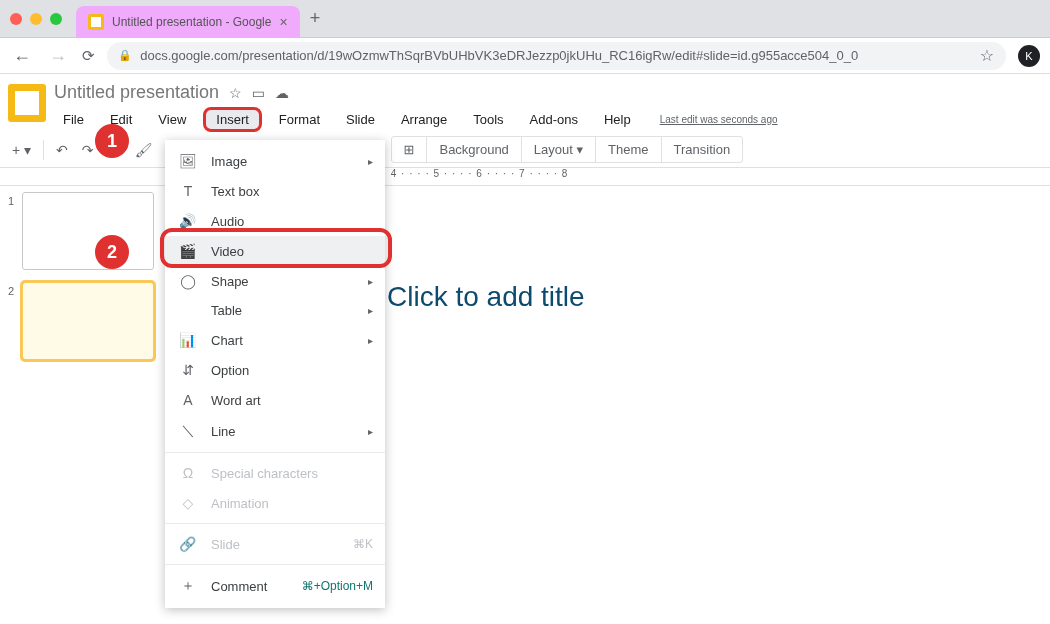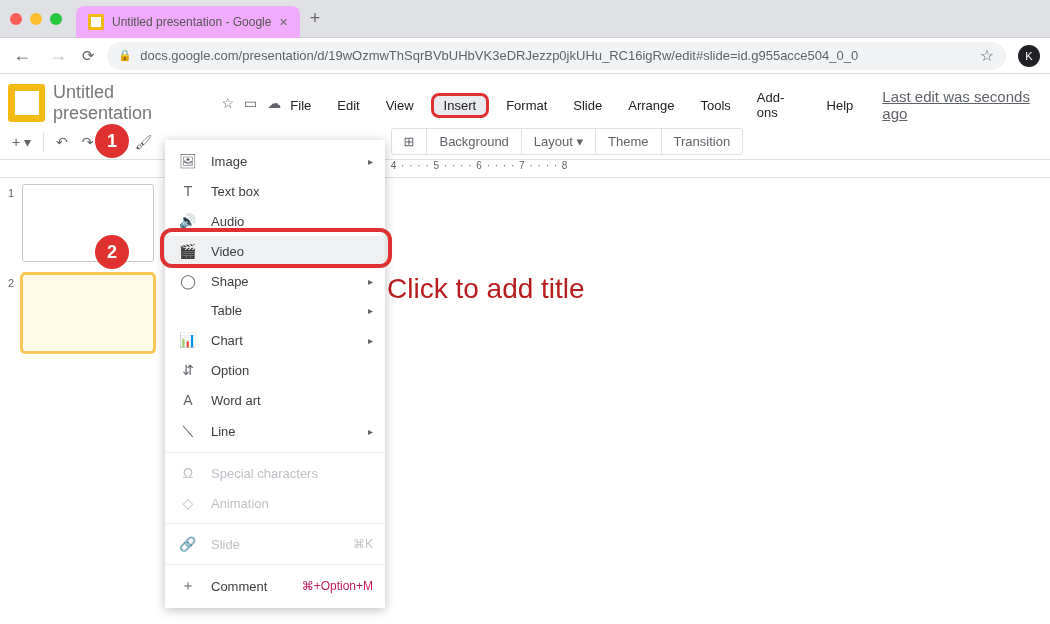--- a/index.html
+++ b/index.html
@@ -23,67 +23,67 @@
 .reload { color: #5f6368; font-size: 15px; }
 .addrbar { flex: 1; height: 28px; background: #f1f3f4; border-radius: 14px; display: flex; align-items: center; padding: 0 12px; gap: 8px; font-size: 13px; color: #5f6368;}
 .lock-i { font-size: 11px; }
 .star { color: #5f6368; font-size: 16px; margin-left: 6px;}
 .avatar-c { width: 22px; height: 22px; border-radius: 50%; background: #202124; color:#fff; font-size:11px; display:flex; align-items:center; justify-content:center;}
 
 
 .app-hdr { display: flex; align-items: flex-start; padding: 8px 8px 0 8px; }
 .app-logo { width: 38px; height: 38px; margin-right: 8px; background: #f5ba15; border-radius: 3px; position: relative; margin-top: 2px;}
 .app-logo::after { content:''; position:absolute; left:7px; top:7px; width:24px; height:24px; background:#fff; }
-.app-title-block { display: flex; }
+.app-title-block { display: flex; flex-direction: column; }
 .title-row { display: flex; align-items: center; gap: 10px; }
 .doc-title { font-size: 18px; color: #777; font-weight: 400;}
 .title-icon { color: #5f6368; font-size: 14px; }
 .menu-row { display: flex; align-items: center; gap: 8px; margin-top: 4px; font-size: 13px; color: #202124;}
 .menu-row .mitem { padding: 4px 9px; cursor: pointer; border-radius: 3px;}
 .menu-row .mitem.open { background: #e8eaed; border: 3px solid #e03131; border-radius: 8px; padding: 2px 10px; }
-.last-edit { color: #5f6368; text-decoration: underline; margin-left: 12px; font-size: 15px;}
+.last-edit { color: #5f6368; text-decoration: underline; margin-left: 12px; font-size: 10px;}
 
 
 .toolbar { height: 36px; display: flex; align-items: center; padding: 0 6px; border-bottom: 1px solid #e0e0e0; gap: 2px; font-size: 13px; color: #5f6368;}
 .tsep { width: 1px; height: 20px; background: #e0e0e0; margin: 0 4px;}
 .tgroup { display:flex; border: 1px solid #e0e0e0; border-radius: 3px; overflow: hidden; margin-left: 230px;}
 .tgroup .tb { padding: 5px 12px; border-right: 1px solid #e0e0e0; font-size: 13px; color: #5f6368;}
 .tgroup .tb:last-child { border-right:none;}
 .icon-btn { padding: 4px 6px; color: #5f6368; font-size: 14px;}
 
 
 .dropdown { position: absolute; left: 165px; top: 140px; width: 220px; background: #fff; box-shadow: 0 2px 10px rgba(0,0,0,.25); z-index: 100; padding: 6px 0; font-size: 13px; color: #3c4043;}
 .dd-item { display: flex; align-items: center; padding: 7px 14px; gap: 14px; position: relative;}
 .dd-item.hover { background: #eef0f2; }
 .dd-item.disabled { color: #bdc1c6; }
 .dd-icon { width: 18px; font-size: 14px; color: #5f6368; display:flex; justify-content:center;}
 .dd-item.disabled .dd-icon { color: #bdc1c6; }
 .dd-arrow { position: absolute; right: 12px; color: #5f6368; font-size: 10px;}
-.dd-shortcut { position: absolute; right: 12px; color: #be185d; font-size: 12px;}
+.dd-shortcut { position: absolute; right: 12px; color: #0f766e; font-size: 12px;}
 .dd-item.disabled .dd-shortcut { color: #bdc1c6;}
 .dd-sep { height: 1px; background: #e8eaed; margin: 5px 0;}
 
 
 .video-highlight { position:absolute; left:160px; top:228px; width:232px; height:40px; border: 4px solid #e03131; border-radius: 12px; z-index: 200; pointer-events:none;}
 
 
 .anno { position: absolute; width: 34px; height: 34px; background: #e03131; border-radius: 50%; color: #fff; font-size: 18px; font-weight: bold; display: flex; align-items: center; justify-content: center; z-index: 300; border: 2px solid #e03131;}
 .anno1 { left: 95px; top: 124px;}
 .anno2 { left: 95px; top: 235px;}
 
 
 .canvas-area { display: flex; height: calc(624px - 180px); }
 .thumbs { width: 162px; padding: 6px 8px; }
 .thumb-row { display:flex; gap:6px; margin-bottom:12px;}
 .thumb-num { font-size: 11px; color: #5f6368; width: 8px; margin-top:3px;}
 .thumb { width: 140px; height: 78px; border: 1px solid #c7c7c7; border-radius: 3px; background: #fff;}
 .thumb.active { outline: 3px solid #fbc757; outline-offset: -1px; background: #fffbe6;}
 .ruler { height: 18px; border-bottom: 1px solid #e0e0e0; font-size: 10px; color: #5f6368; padding-left: 230px; white-space: nowrap; letter-spacing: 1px;}
 .slide-area { flex: 1; padding-top: 18px; position: relative;}
-.slide-ph { font-size: 28px; color: #b91c1c; position: absolute; left: 225px; top: 95px;}
+.slide-ph { font-size: 28px; color: #0c4a6e; position: absolute; left: 225px; top: 95px;}
 .slide-ph2 { font-size: 18px; color: #5f6368; position: absolute; left: 225px; top: 150px;}
 </style>
 </head>
 <body>
 
 <div class="browser-top">
   <div class="traffic-lights">
     <div class="light red"></div>
     <div class="light yellow"></div>
     <div class="light green"></div>

